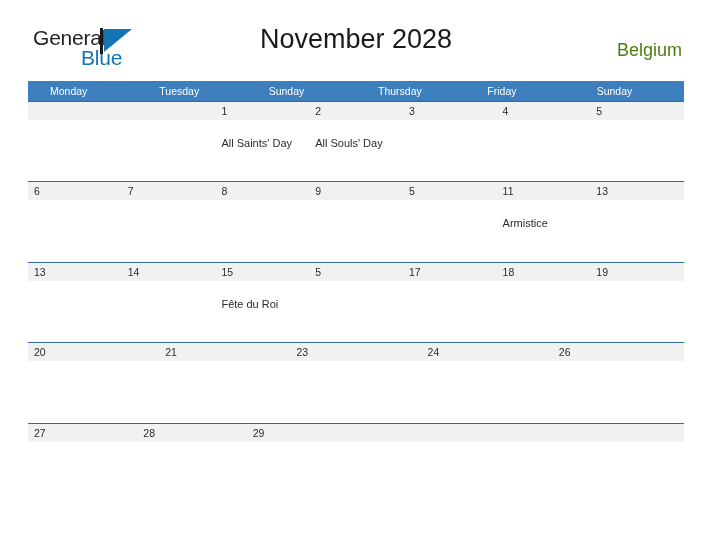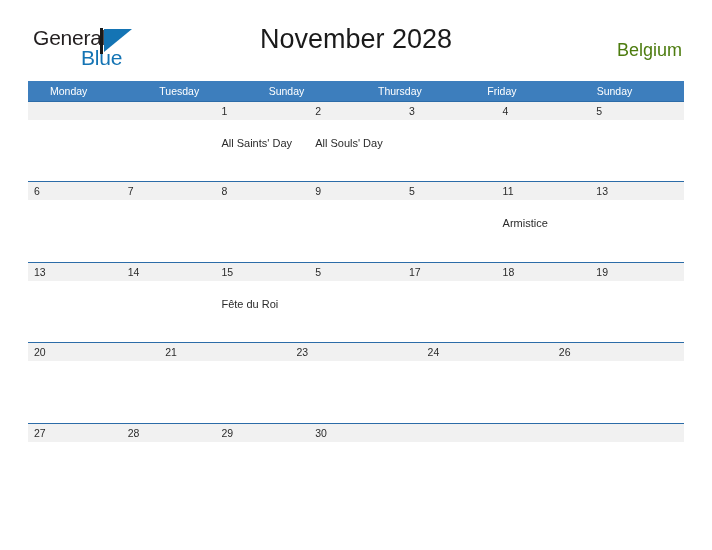--- a/index.html
+++ b/index.html
@@ -312,24 +312,20 @@
           <span class="day-event"></span>
         </div>
       <div class="day-cell">
           <span class="day-num">28</span>
           <span class="day-event"></span>
         </div>
       <div class="day-cell">
           <span class="day-num">29</span>
           <span class="day-event"></span>
         </div>
-      <div class="day-cell">
-          <span class="day-num">30</span>
-          <span class="day-event"></span>
-        </div>
       <div class="day-cell empty">
           <span class="day-num"></span>
           <span class="day-event"></span>
         </div>
       <div class="day-cell empty">
           <span class="day-num"></span>
           <span class="day-event"></span>
         </div>
       <div class="day-cell empty">
           <span class="day-num"></span>

